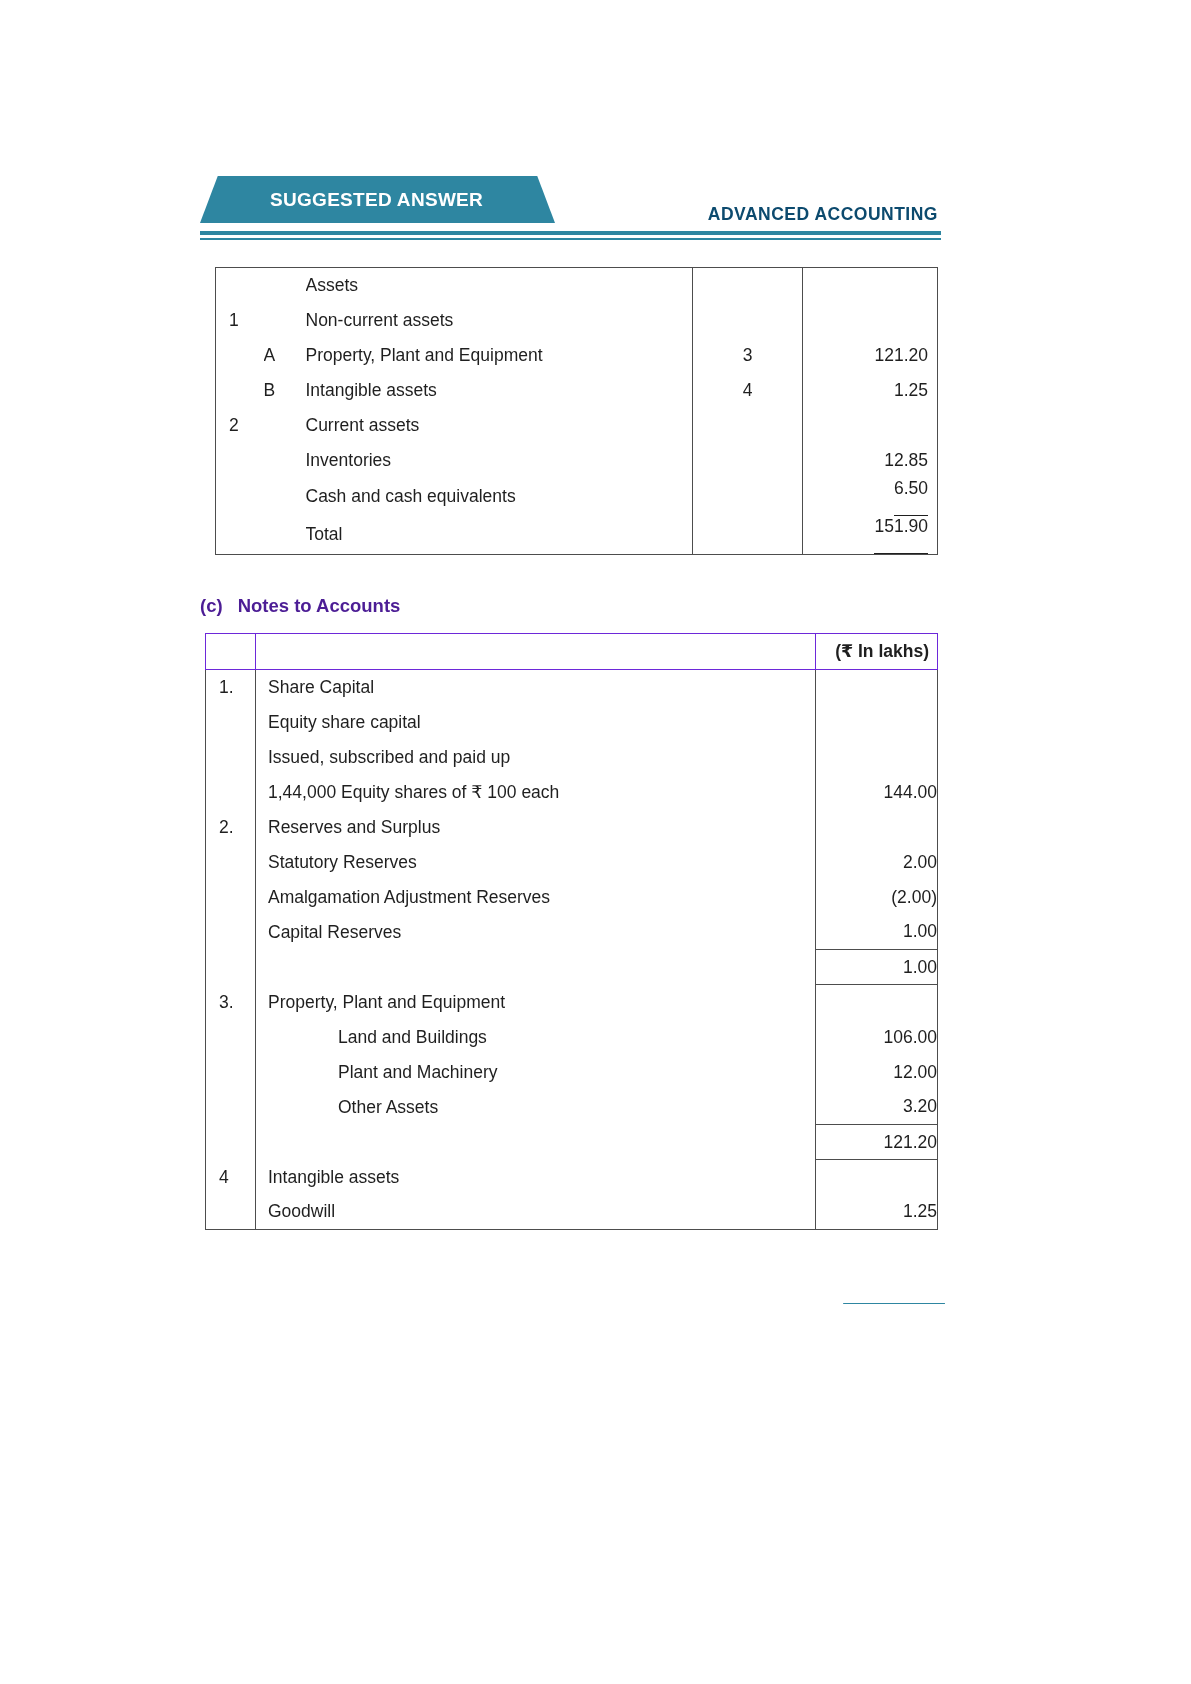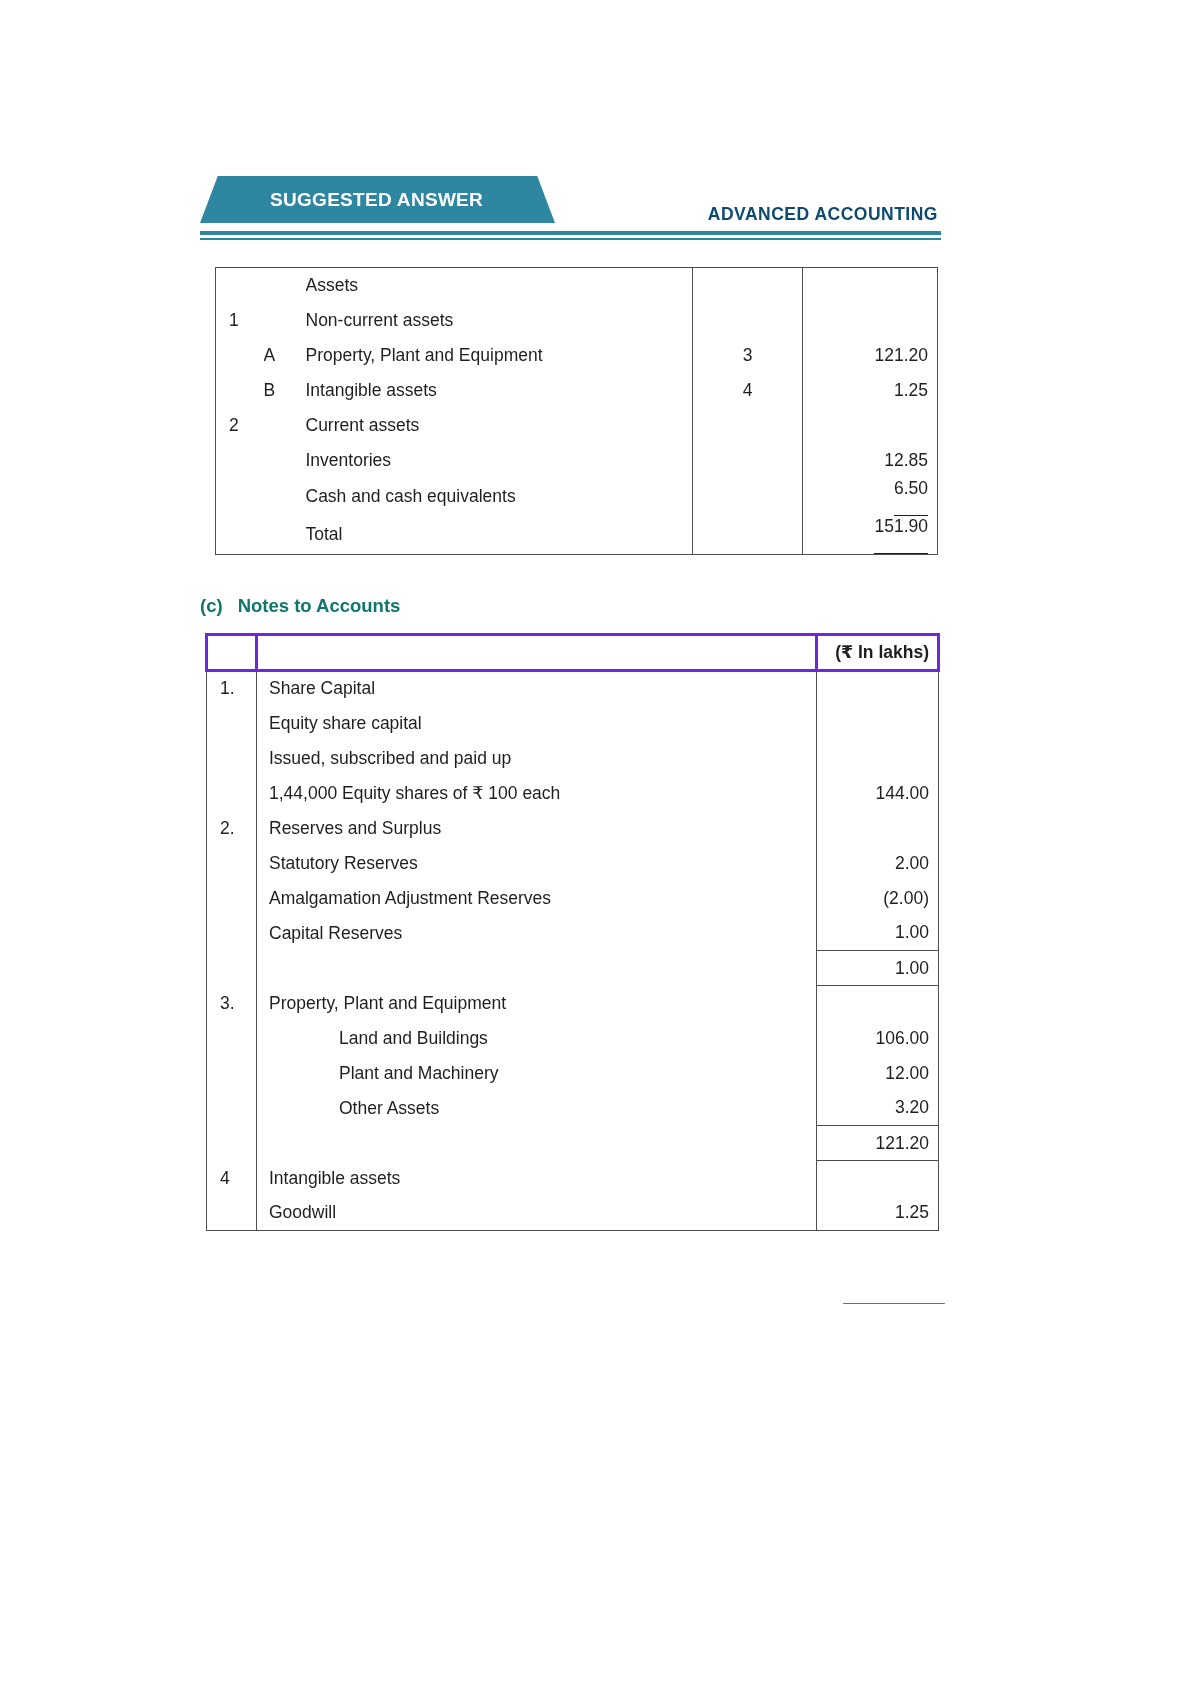--- a/index.html
+++ b/index.html
@@ -59,40 +59,40 @@
   .bs-table .c-note { width: 110px; text-align: center; border-left: 1px solid #4d4d4d; }
   .bs-table .c-amt  { width: 135px; text-align: right; padding-right: 9px; border-left: 1px solid #4d4d4d; }
   .uline { display: inline-block; border-bottom: 1.6px solid #1f1f1f; padding-bottom: 16px; }
 
   
   .section-heading {
     position: absolute;
     left: 200px; top: 595px;
     font-size: 18.5px;
     font-weight: bold;
-    color: #0f766e;
+    color: #4c1d95;
   }
   .section-heading .lbl { display: inline-block; margin-right: 15px; }
 
   
   .notes-table {
     position: absolute;
     left: 205px; top: 633px;
     width: 732px;
     border: 1px solid #4d4d4d;
   }
-  .notes-table th { height: 36px; border: 3px solid #6d28d9; font-size: 17.5px; font-weight: bold; }
+  .notes-table th { height: 36px; border: 1px solid #6d28d9; font-size: 17.5px; font-weight: bold; }
   .notes-table .h-num  { width: 50px; }
   .notes-table .h-text { width: 560px; }
   .notes-table .h-amt  { width: 122px; text-align: right; padding-right: 8px; }
   .notes-table td { height: 35px; }
   .n-num  { width: 50px; padding-left: 13px; border-right: 1px solid #4d4d4d; }
   .n-text { width: 560px; padding-left: 12px; }
   .n-text.indent { padding-left: 82px; }
-  .n-amt  { width: 122px; text-align: right; padding-right: 9px; border-left: 1px solid #4d4d4d; }
+  .n-amt  { width: 122px; text-align: right; border-left: 1px solid #4d4d4d; }
   .n-amt.box { border-top: 1px solid #4d4d4d; border-bottom: 1px solid #4d4d4d; }
 
   
   .page-badge {
     position: absolute;
     left: 843px; top: 1303px;
     width: 102px; height: 42px;
     background: #2e86a1;
     clip-path: polygon(0 0, 100% 0, 95% 100%, 13% 100%);
     color: #ffffff;

